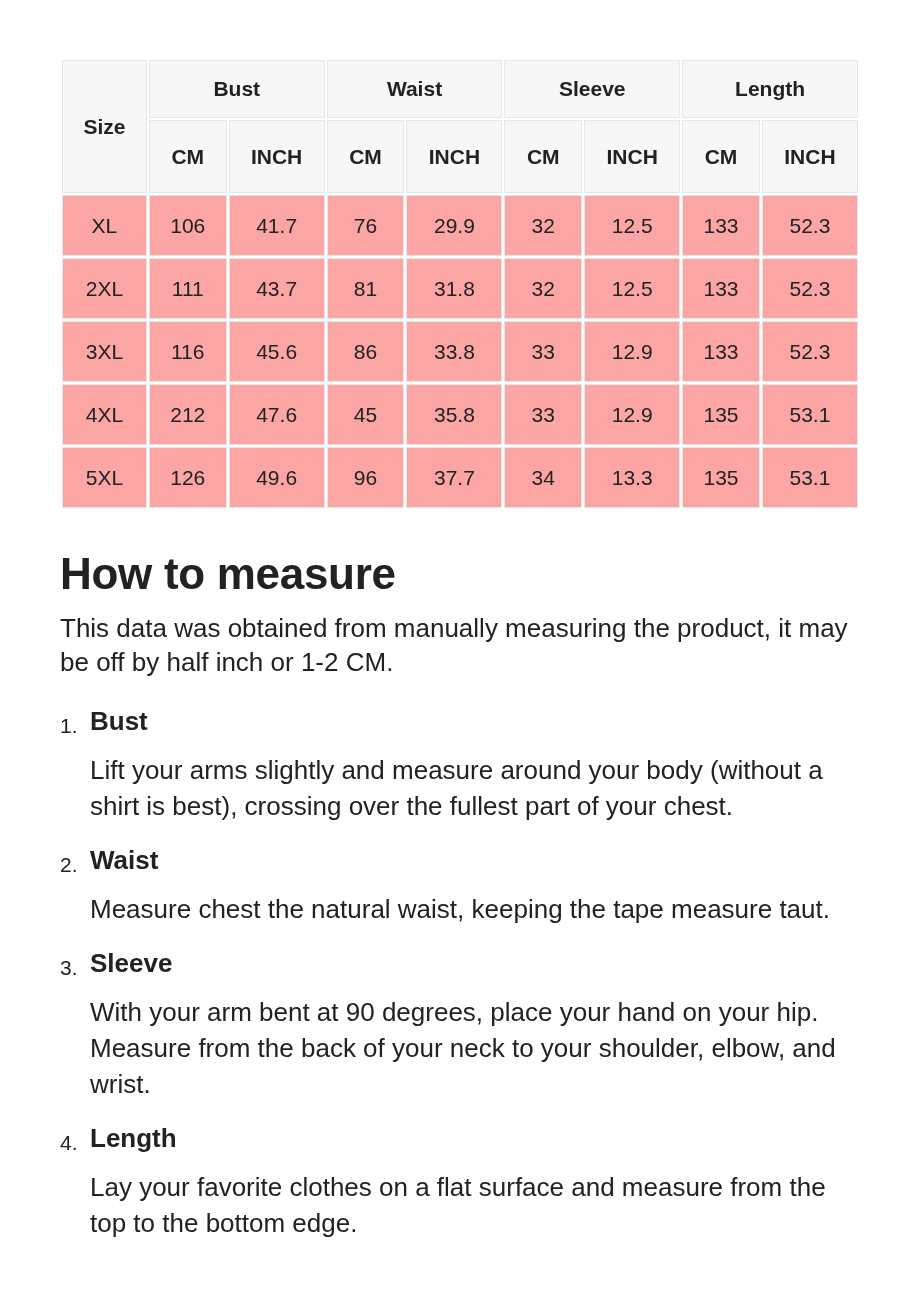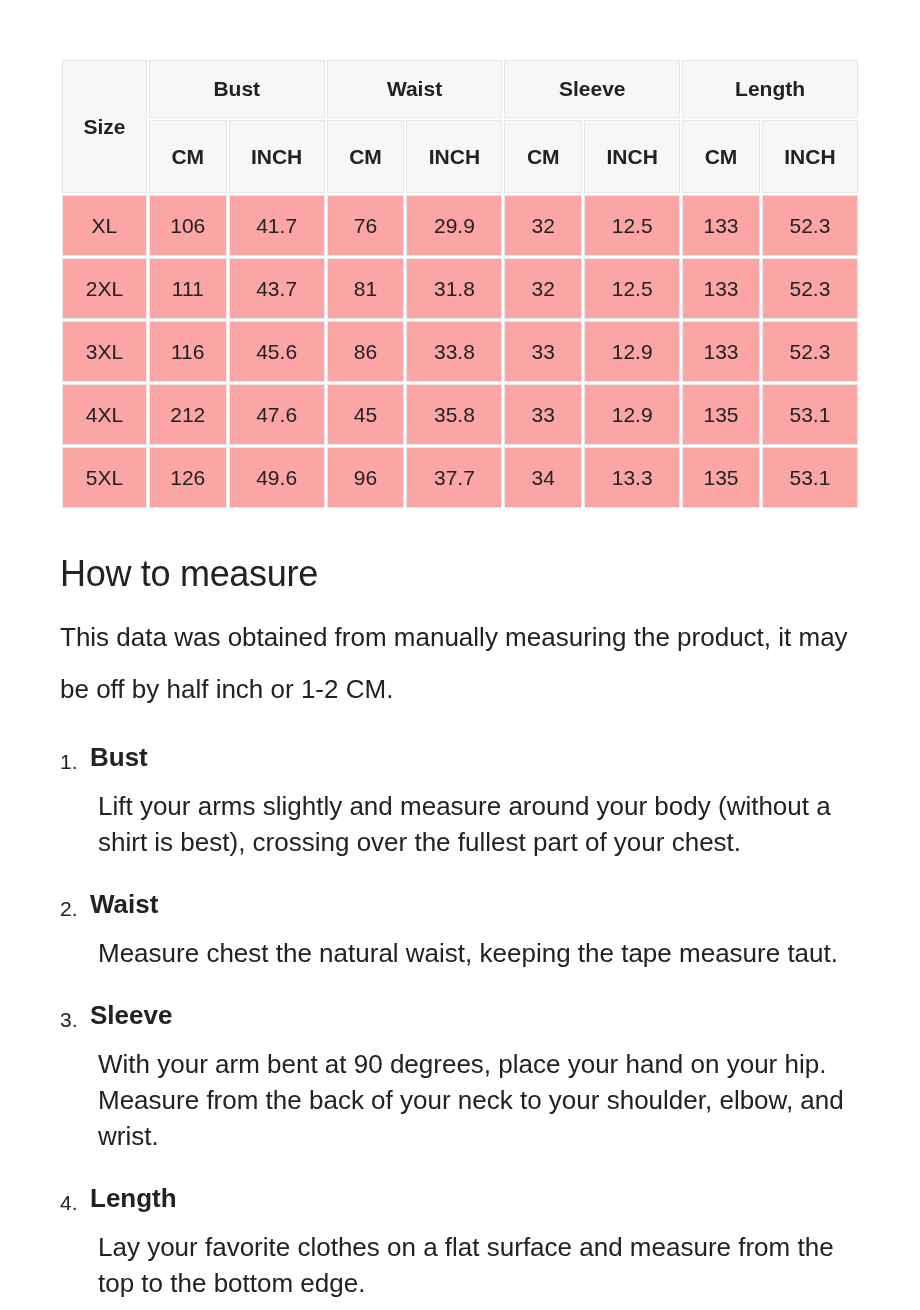--- a/index.html
+++ b/index.html
@@ -41,30 +41,30 @@
     font-weight: 700;
   }
   .size-chart thead tr.group-row th { height: 58px; }
   .size-chart thead tr.unit-row th  { height: 73px; }
   .size-chart tbody tr { height: 61px; }
   .size-chart tbody th { font-weight: 400; }
 
   
   h2.htm-title {
     margin: 44px 0 17px 0;
-    font-size: 36px;
+    font-size: 44px;
     line-height: 40px;
-    font-weight: 400;
+    font-weight: 700;
     color: #202223;
     letter-spacing: -0.3px;
   }
   p.htm-intro {
     margin: 0 0 26px 0;
     font-size: 26px;
-    line-height: 52px;
+    line-height: 34px;
     max-width: 800px;
   }
   ol.steps {
     list-style: none;
     margin: 0;
     padding: 0;
     max-width: 800px;
   }
   ol.steps li {
     display: flex;
@@ -81,21 +81,21 @@
   }
   .step-body { flex: 1 1 auto; }
   .step-title {
     margin: 0 0 15px 0;
     font-size: 26px;
     line-height: 32px;
     font-weight: 700;
     color: #202223;
   }
   .step-desc {
-    margin: 8px;
+    margin: 0;
     font-size: 26px;
     line-height: 36px;
     color: #202223;
   }
 </style>
 </head>
 <body>
 
 <div class="page">
 

